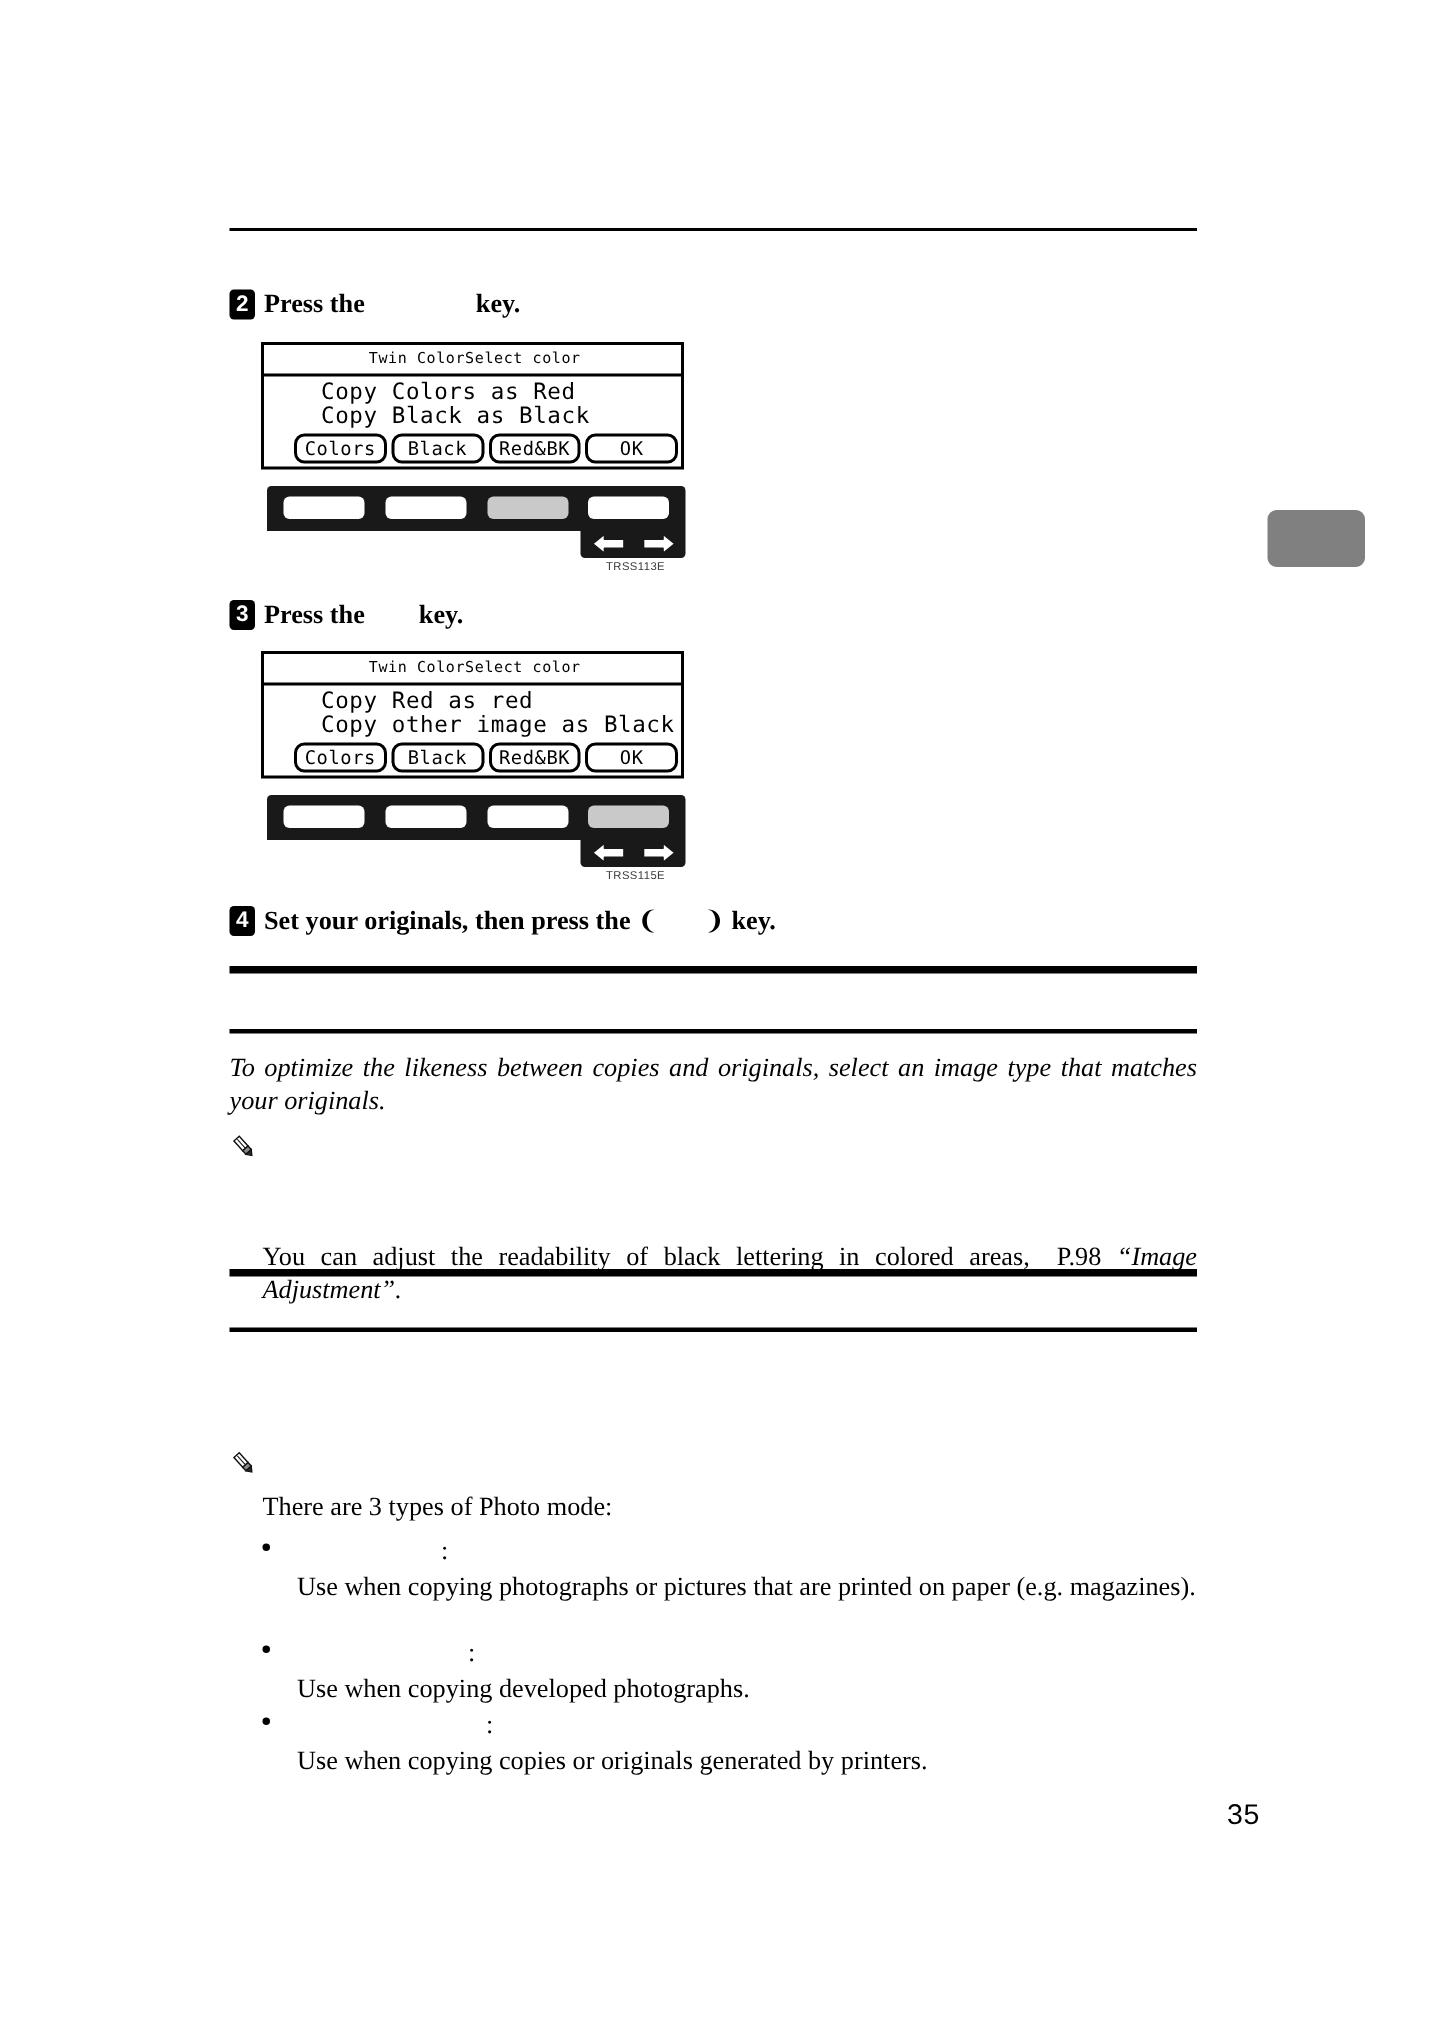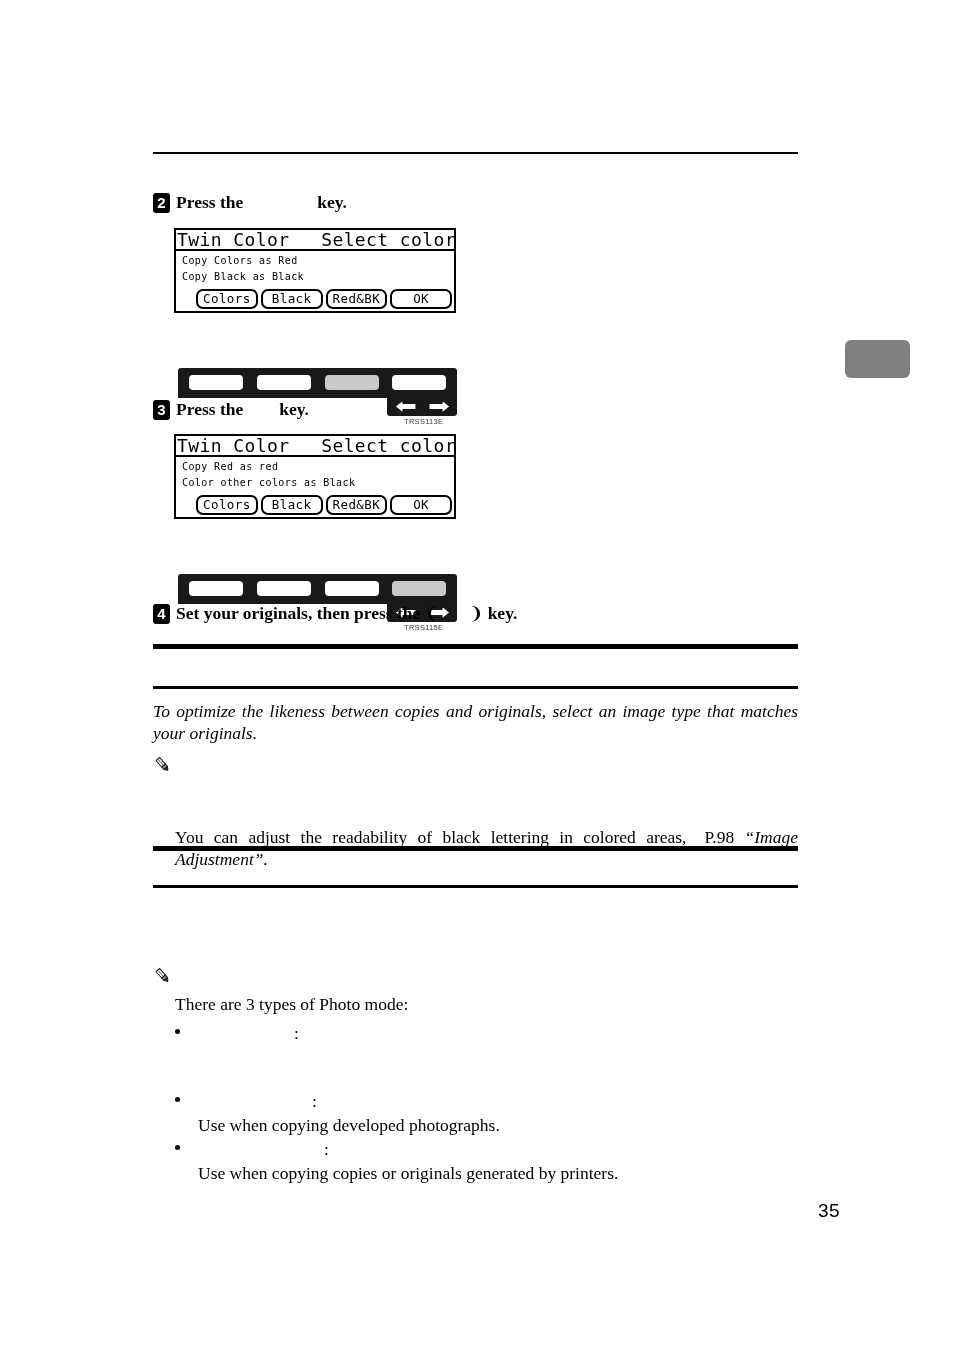--- a/index.html
+++ b/index.html
@@ -103,41 +103,42 @@
     width: 282px;
     border: 2px solid #000;
     background: #fff;
     box-sizing: border-box;
     font-family: "DejaVu Sans Mono", monospace;
   }
   .lcd-title {
     height: 19px;
     border-bottom: 2px solid #000;
     display: flex;
-    justify-content: space-between;
+    justify-content: center;
     align-items: center;
     padding: 0 0 0 1px;
-    font-size: 18px;
+    font-size: 10px;
     line-height: 19px;
     letter-spacing: 0.4px;
     overflow: hidden;
     white-space: nowrap;
   }
   .lcd-title .t-right {
     padding-right: 0px;
     margin-right: -2px;
   }
   .lcd-body {
     padding: 2px 0 3px 6px;
   }
   .lcd-line {
-    font-size: 10px;
+    font-size: 15px;
     line-height: 16px;
     letter-spacing: 0.4px;
     white-space: nowrap;
+    margin-left: 32px;
   }
   .lcd-buttons {
     display: flex;
     gap: 3px;
     padding: 1px 2px 2px 20px;
   }
   .lcd-btn {
     flex: 1 1 0;
     border: 2px solid #000;
     border-radius: 7px;
@@ -147,21 +148,20 @@
     letter-spacing: 0.4px;
     background: #fff;
     white-space: nowrap;
     overflow: hidden;
   }
 
   
   .keypad-wrap {
     position: absolute;
     left: 178px;
-    margin-top: 44px;
   }
   .keypad {
     position: relative;
     width: 279px;
     height: 48px;
   }
   .kp-bar {
     position: absolute;
     left: 0; top: 0;
     width: 279px;
@@ -354,21 +354,21 @@
     <div class="step-text"><span>Press the</span><span class="keyname-gap-sm"></span><span>key.</span></div>
   </div>
 
   <div class="lcd" style="top:434px;">
     <div class="lcd-title">
       <span>Twin Color</span>
       <span class="t-right">Select color</span>
     </div>
     <div class="lcd-body">
       <div class="lcd-line">Copy Red as red</div>
-      <div class="lcd-line">Color other colors as Black</div>
+      <div class="lcd-line">Copy other image as Black</div>
     </div>
     <div class="lcd-buttons">
       <div class="lcd-btn">Colors</div>
       <div class="lcd-btn">Black</div>
       <div class="lcd-btn">Red&amp;BK</div>
       <div class="lcd-btn">OK</div>
     </div>
   </div>
 
   <div class="keypad-wrap" style="top:530px;text-align:center;">
@@ -421,20 +421,21 @@
       <path d="M7.6 15 L10.1 18.4 L12.6 15 Z" fill="#2b2b2b" stroke="#111" stroke-width="0.9"></path>
       <line x1="10.1" y1="3.2" x2="10.1" y2="11.2" stroke="#111" stroke-width="0.7"></line>
     </g>
   </svg>
 
   <div class="note-body" style="top:993px;">There are 3 types of Photo mode:</div>
 
   <div class="bullet-row" style="top:1022px; height:70px;">
     <div class="bullet-dot"></div>
     <div class="bullet-label"><span class="blank-term" style="width:96px;"></span><span>:</span></div>
+    <div class="bullet-desc" style="top:24px;">Use when copying photographs or pictures that are printed on paper (e.g. magazines).</div>
   </div>
 
   <div class="bullet-row" style="top:1090px; height:48px;">
     <div class="bullet-dot"></div>
     <div class="bullet-label"><span class="blank-term" style="width:114px;"></span><span>:</span></div>
     <div class="bullet-desc" style="top:24px;">Use when copying developed photographs.</div>
   </div>
 
   <div class="bullet-row" style="top:1138px; height:48px;">
     <div class="bullet-dot"></div>

